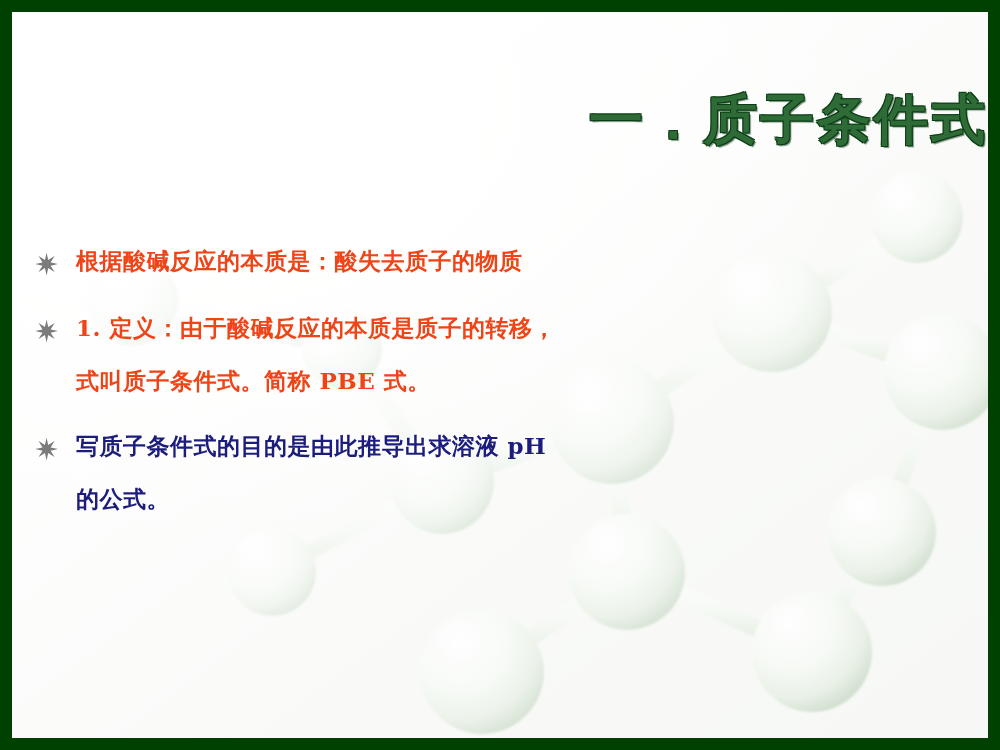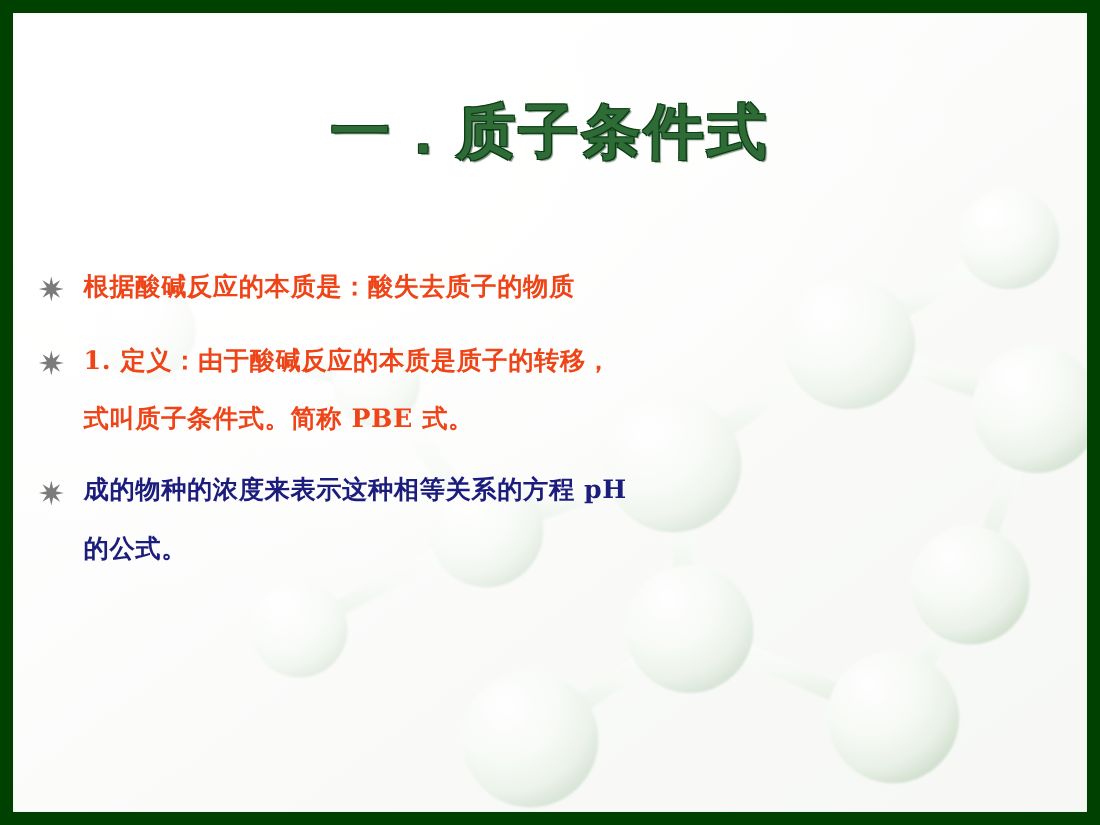--- a/index.html
+++ b/index.html
@@ -38,21 +38,21 @@
     height: 100%;
     pointer-events: none;
   }
 
   
   #title {
     position: absolute;
     left: 0;
     top: 72px;
     width: 976px;
-    text-align: center;
+    text-align: right;
     font-family: "DejaVu Serif", "Liberation Serif", serif;
     font-size: 54px;
     font-weight: bold;
     letter-spacing: 3px;
     color: #2e6b36;
     text-shadow:
       -1px -1px 0 #0b3d14,
        1px -1px 0 #0b3d14,
       -1px  1px 0 #0b3d14,
        1px  1px 0 #0b3d14,
@@ -183,20 +183,20 @@
         <div class="bullet-mark">✷</div>
         <div class="bullet-text c-orange">
           <div>1. 定义：由于酸碱反应的本质是质子的转移，</div>
           <div>式叫质子条件式。简称 PBE 式。</div>
         </div>
       </div>
 
       <div class="bullet-row b3">
         <div class="bullet-mark">✷</div>
         <div class="bullet-text c-blue">
-          <div>成的物种的浓度来表示这种相等关系的方程 pH</div>
+          <div>写质子条件式的目的是由此推导出求溶液 pH</div>
           <div>的公式。</div>
         </div>
       </div>
 
     </div>
   </div>
 </div>
 
 </body></html>

